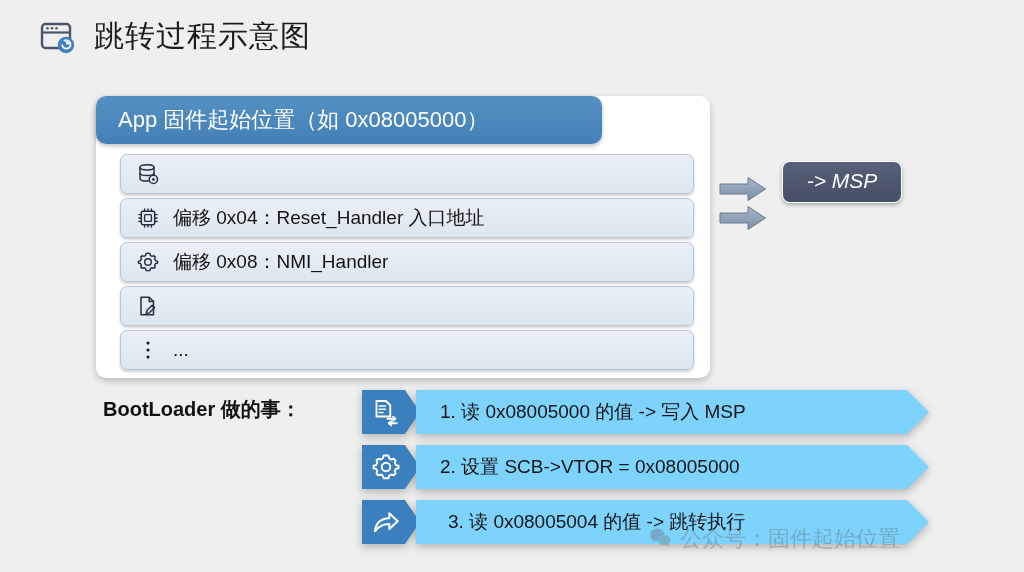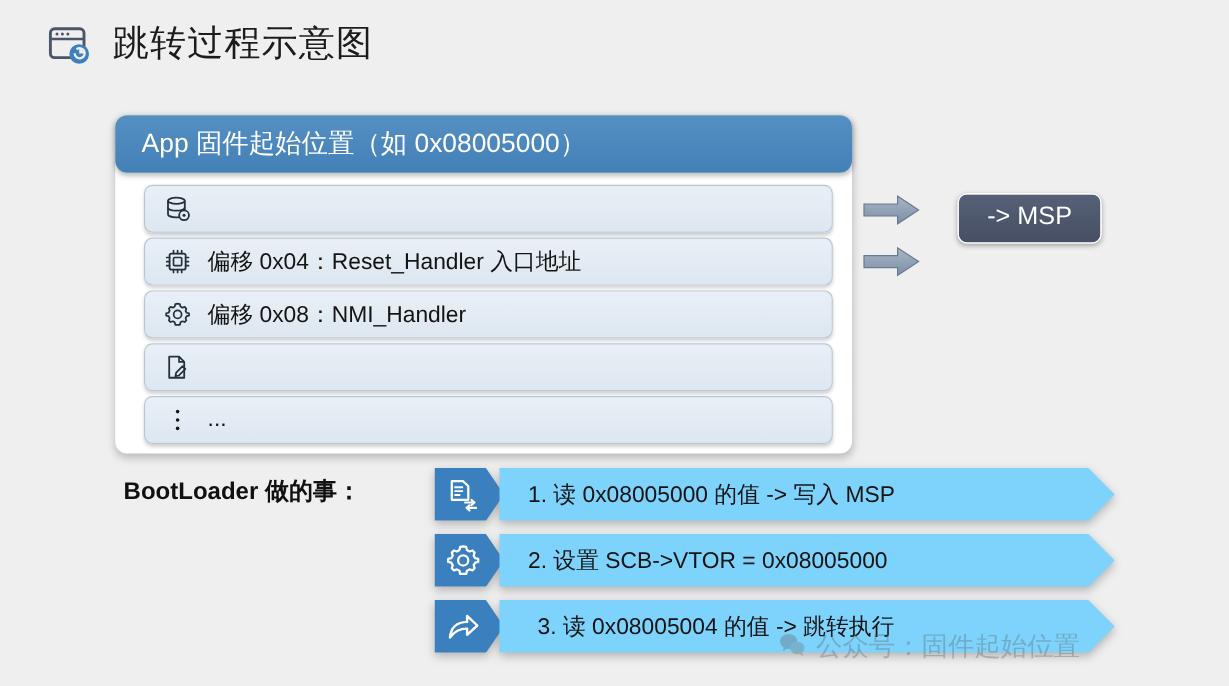--- a/index.html
+++ b/index.html
@@ -47,21 +47,21 @@
     width: 614px;
     height: 282px;
     background: #ffffff;
     border-radius: 10px;
     box-shadow: 0 3px 7px rgba(0,0,0,0.22);
   }
   .card-header {
     position: absolute;
     left: 0px;
     top: 0px;
-    width: 614px;
+    width: 506px;
     height: 48px;
     border-radius: 10px;
     background: linear-gradient(180deg, #5590c3 0%, #4380b6 100%);
     box-shadow: 0 2px 4px rgba(0,0,0,0.25);
     display: flex;
     align-items: center;
     box-sizing: border-box;
     padding-left: 22px;
   }
   .card-header-text {
@@ -100,22 +100,23 @@
   .row-text {
     font-size: 19px;
     color: #141414;
     white-space: nowrap;
   }
 
   
   .side-item {
     position: absolute;
     display: flex;
-    align-items: flex-start;
-    gap: 30px;
+    align-items: flex-end;
+    gap: 14px;
+    font-style: italic;
   }
   .side-arrow {
     width: 50px;
     height: 28px;
     flex: none;
   }
   .badge {
     background: linear-gradient(180deg, #566077 0%, #464f63 100%);
     border: 1px solid #ffffff;
     border-radius: 8px;

